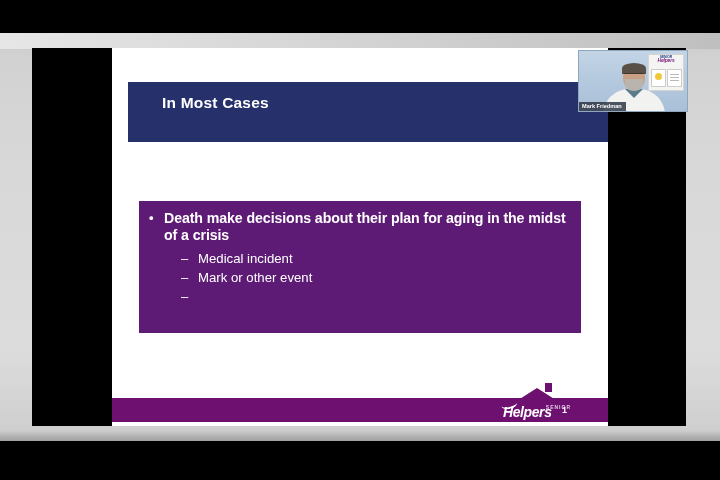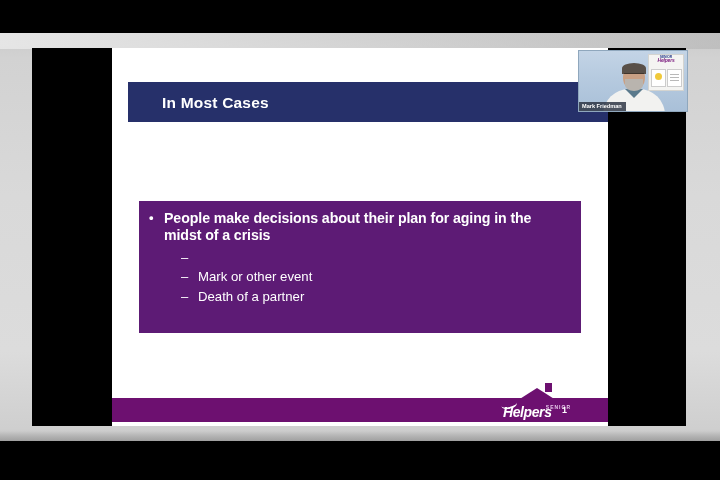--- a/index.html
+++ b/index.html
@@ -67,21 +67,21 @@
     background: #ffffff;
     overflow: hidden;
   }
 
   
   #slide-title-bar {
     position: absolute;
     left: 16px;
     top: 34px;
     width: 480px;
-    height: 40px;
+    height: 60px;
     background: #26306a;
   }
   #slide-title-text {
     position: absolute;
     left: 34px;
     top: 12px;
     color: #ffffff;
     font-size: 15.5px;
     font-weight: bold;
     letter-spacing: 0.2px;
@@ -391,34 +391,34 @@
   <div id="slide">
 
     <div id="slide-title-bar">
       <div id="slide-title-text">In Most Cases</div>
     </div>
 
     <div id="content-box">
 
       <div class="main-bullet">
         <span class="marker">•</span>
-        <span class="text">People make decisions about their plan for aging in the midst of a crisis</span>
+        <span class="text">Death make decisions about their plan for aging in the midst of a crisis</span>
       </div>
 
       <ul id="sub-list">
         <li class="sub-bullet">
           <span class="marker">–</span>
+          <span>Medical incident</span>
         </li>
         <li class="sub-bullet">
           <span class="marker">–</span>
           <span>Mark or other event</span>
         </li>
         <li class="sub-bullet">
           <span class="marker">–</span>
-          <span>Death of a partner</span>
         </li>
       </ul>
 
     </div>
 
     <div id="slide-footer"></div>
 
     <div id="footer-logo">
       <div id="chimney"></div>
       <div id="house-roof"></div>

